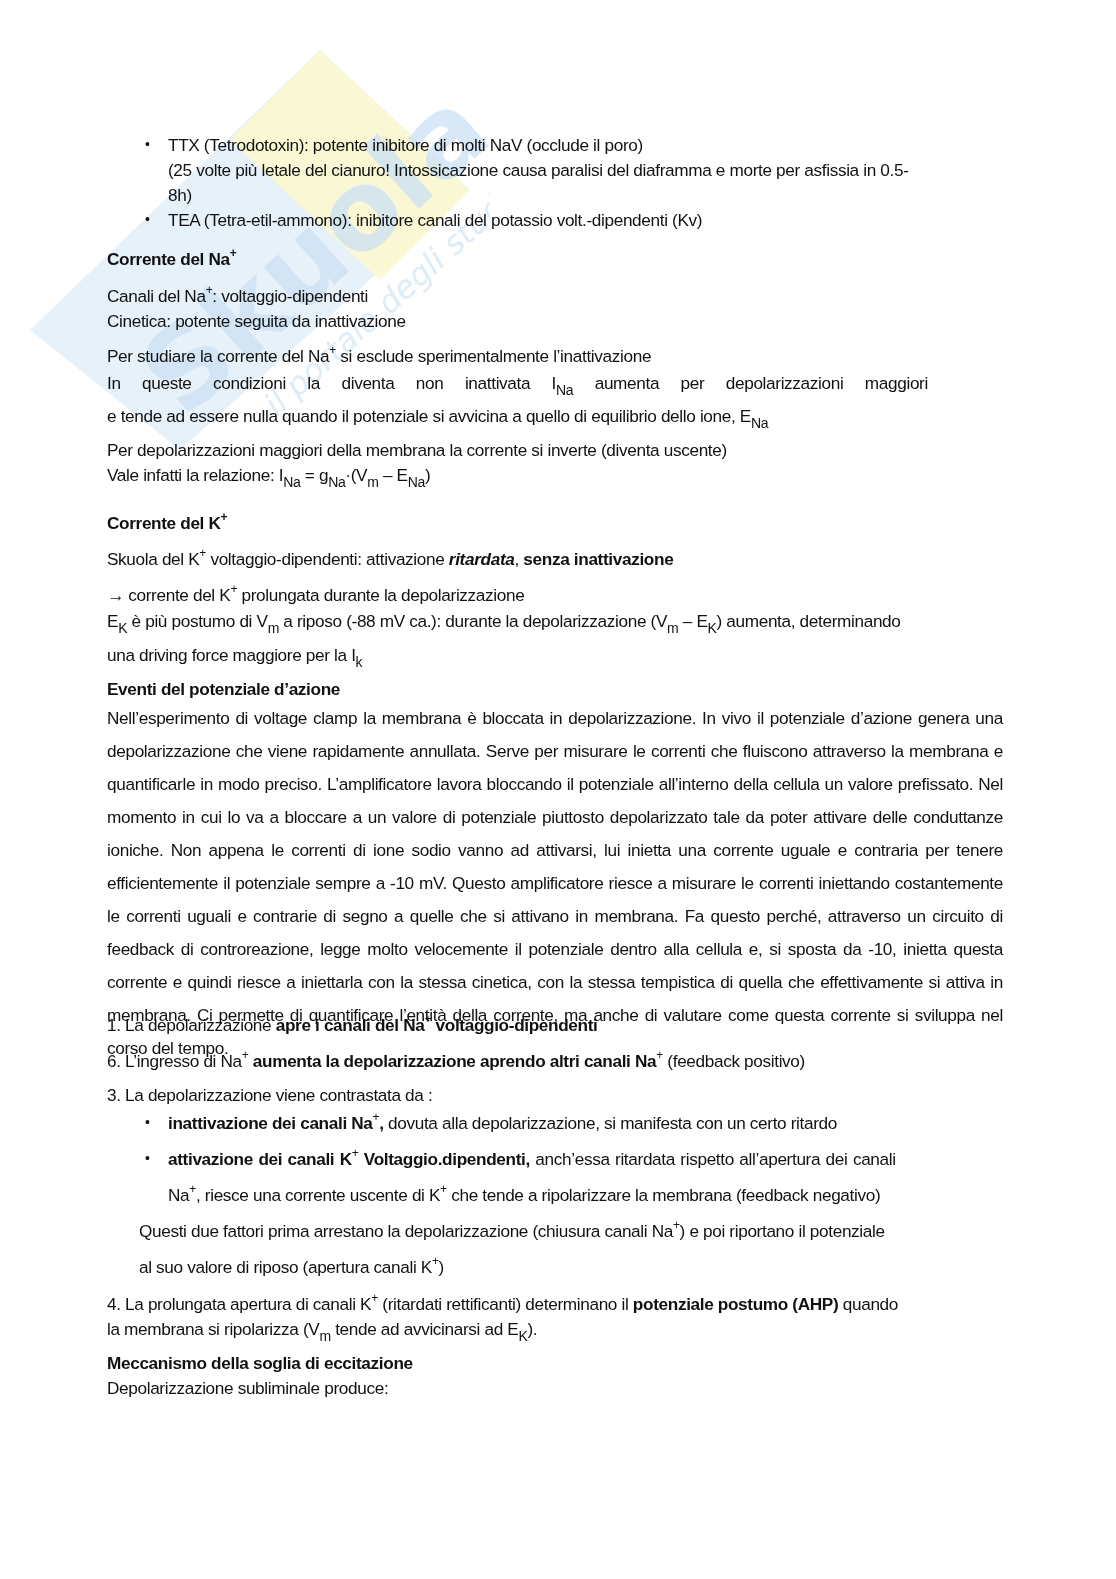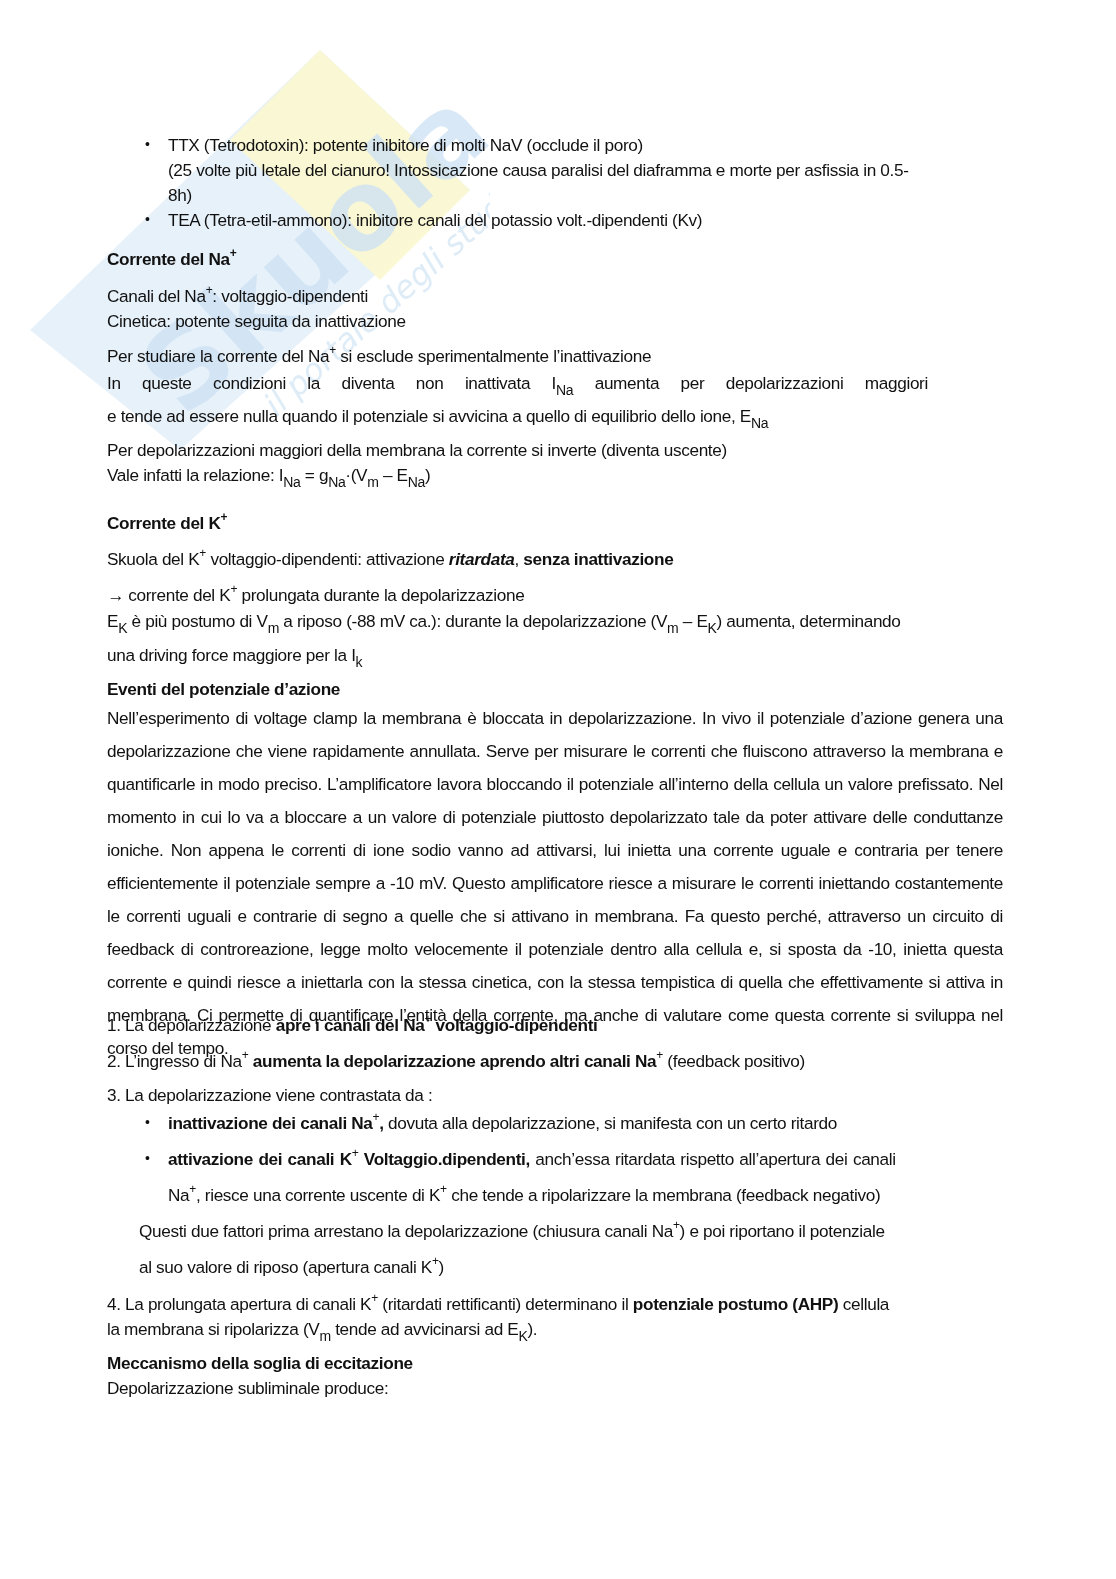--- a/index.html
+++ b/index.html
@@ -82,21 +82,21 @@
     <span>una driving force maggiore per la I</span><sub>k</sub>
   </div>
 
   <div class="line head" style="top:678px">Eventi del potenziale d’azione</div>
   <div class="para" style="top:702px">Nell’esperimento di voltage clamp la membrana è bloccata in depolarizzazione. In vivo il potenziale d’azione genera una depolarizzazione che viene rapidamente annullata. Serve per misurare le correnti che fluiscono attraverso la membrana e quantificarle in modo preciso. L’amplificatore lavora bloccando il potenziale all’interno della cellula un valore prefissato. Nel momento in cui lo va a bloccare a un valore di potenziale piuttosto depolarizzato tale da poter attivare delle conduttanze ioniche. Non appena le correnti di ione sodio vanno ad attivarsi, lui inietta una corrente uguale e contraria per tenere efficientemente il potenziale sempre a -10 mV. Questo amplificatore riesce a misurare le correnti iniettando costantemente le correnti uguali e contrarie di segno a quelle che si attivano in membrana. Fa questo perché, attraverso un circuito di feedback di controreazione, legge molto velocemente il potenziale dentro alla cellula e, si sposta da -10, inietta questa corrente e quindi riesce a iniettarla con la stessa cinetica, con la stessa tempistica di quella che effettivamente si attiva in membrana. Ci permette di quantificare l’entità della corrente, ma anche di valutare come questa corrente si sviluppa nel corso del tempo.</div>
 
   <div class="line" style="top:1014px">
     <span>1. La depolarizzazione </span><b>apre i canali del Na</b><sup>+</sup><b> voltaggio-dipendenti</b>
   </div>
   <div class="line" style="top:1050px">
-    <span>2. L’ingresso di Na</span><sup>+</sup><b> aumenta la depolarizzazione aprendo altri canali Na</b><sup>+</sup><span> (feedback positivo)</span>
+    <span>6. L’ingresso di Na</span><sup>+</sup><b> aumenta la depolarizzazione aprendo altri canali Na</b><sup>+</sup><span> (feedback positivo)</span>
   </div>
   <div class="line" style="top:1084px">3. La depolarizzazione viene contrastata da :</div>
 
   <span class="bullet" style="top:1114px">•</span>
   <div class="line ind" style="top:1112px">
     <b>inattivazione dei canali Na</b><sup>+</sup><b>,</b><span> dovuta alla depolarizzazione, si manifesta con un certo ritardo</span>
   </div>
   <span class="bullet" style="top:1150px">•</span>
   <div class="line ind" style="top:1148px; word-spacing:1px">
     <b>attivazione dei canali K</b><sup>+</sup><b> Voltaggio.dipendenti,</b><span> anch’essa ritardata rispetto all’apertura dei canali</span>
@@ -105,21 +105,21 @@
     <span>Na</span><sup>+</sup><span>, riesce una corrente uscente di K</span><sup>+</sup><span> che tende a ripolarizzare la membrana (feedback negativo)</span>
   </div>
   <div class="line" style="top:1220px; left:32px">
     <span>Questi due fattori prima arrestano la depolarizzazione (chiusura canali Na</span><sup>+</sup><span>) e poi riportano il potenziale</span>
   </div>
   <div class="line" style="top:1256px; left:32px">
     <span>al suo valore di riposo (apertura canali K</span><sup>+</sup><span>)</span>
   </div>
 
   <div class="line" style="top:1293px">
-    <span>4. La prolungata apertura di canali K</span><sup>+</sup><span> (ritardati rettificanti) determinano il </span><b>potenziale postumo (AHP)</b><span> cellula</span>
+    <span>4. La prolungata apertura di canali K</span><sup>+</sup><span> (ritardati rettificanti) determinano il </span><b>potenziale postumo (AHP)</b><span> quando</span>
   </div>
   <div class="line" style="top:1318px">
     <span>la membrana si ripolarizza (V</span><sub>m</sub><span> tende ad avvicinarsi ad E</span><sub>K</sub><span>).</span>
   </div>
 
   <div class="line head" style="top:1352px">Meccanismo della soglia di eccitazione</div>
   <div class="line" style="top:1377px">Depolarizzazione subliminale produce:</div>
 </div>
 
 </body></html>

